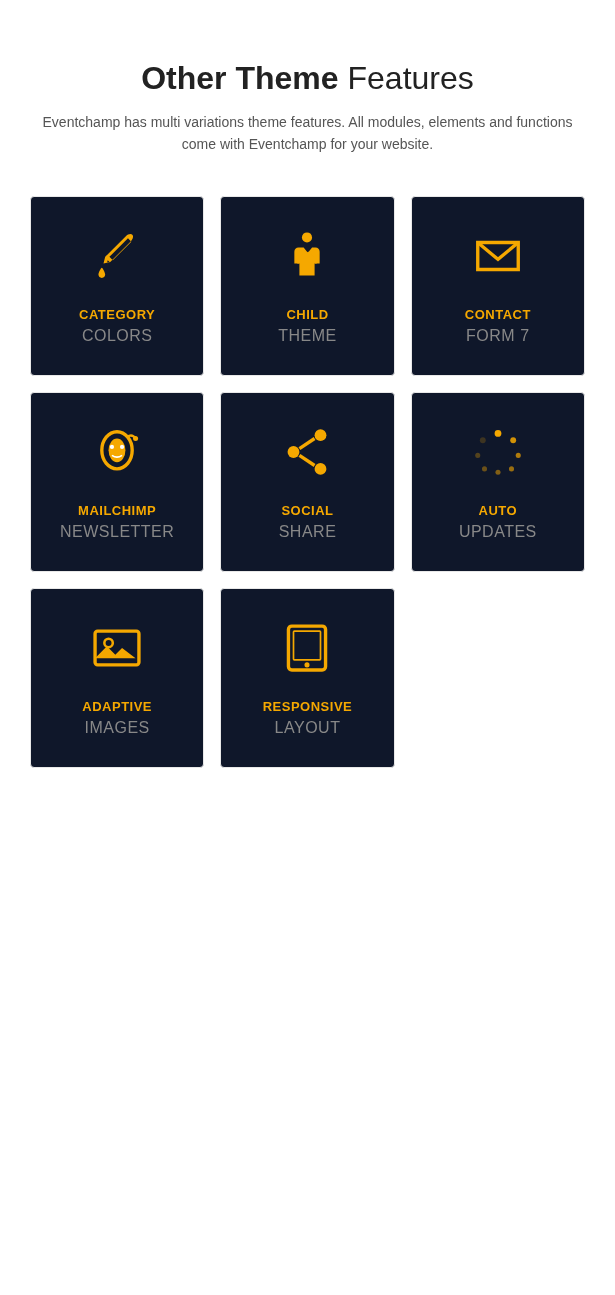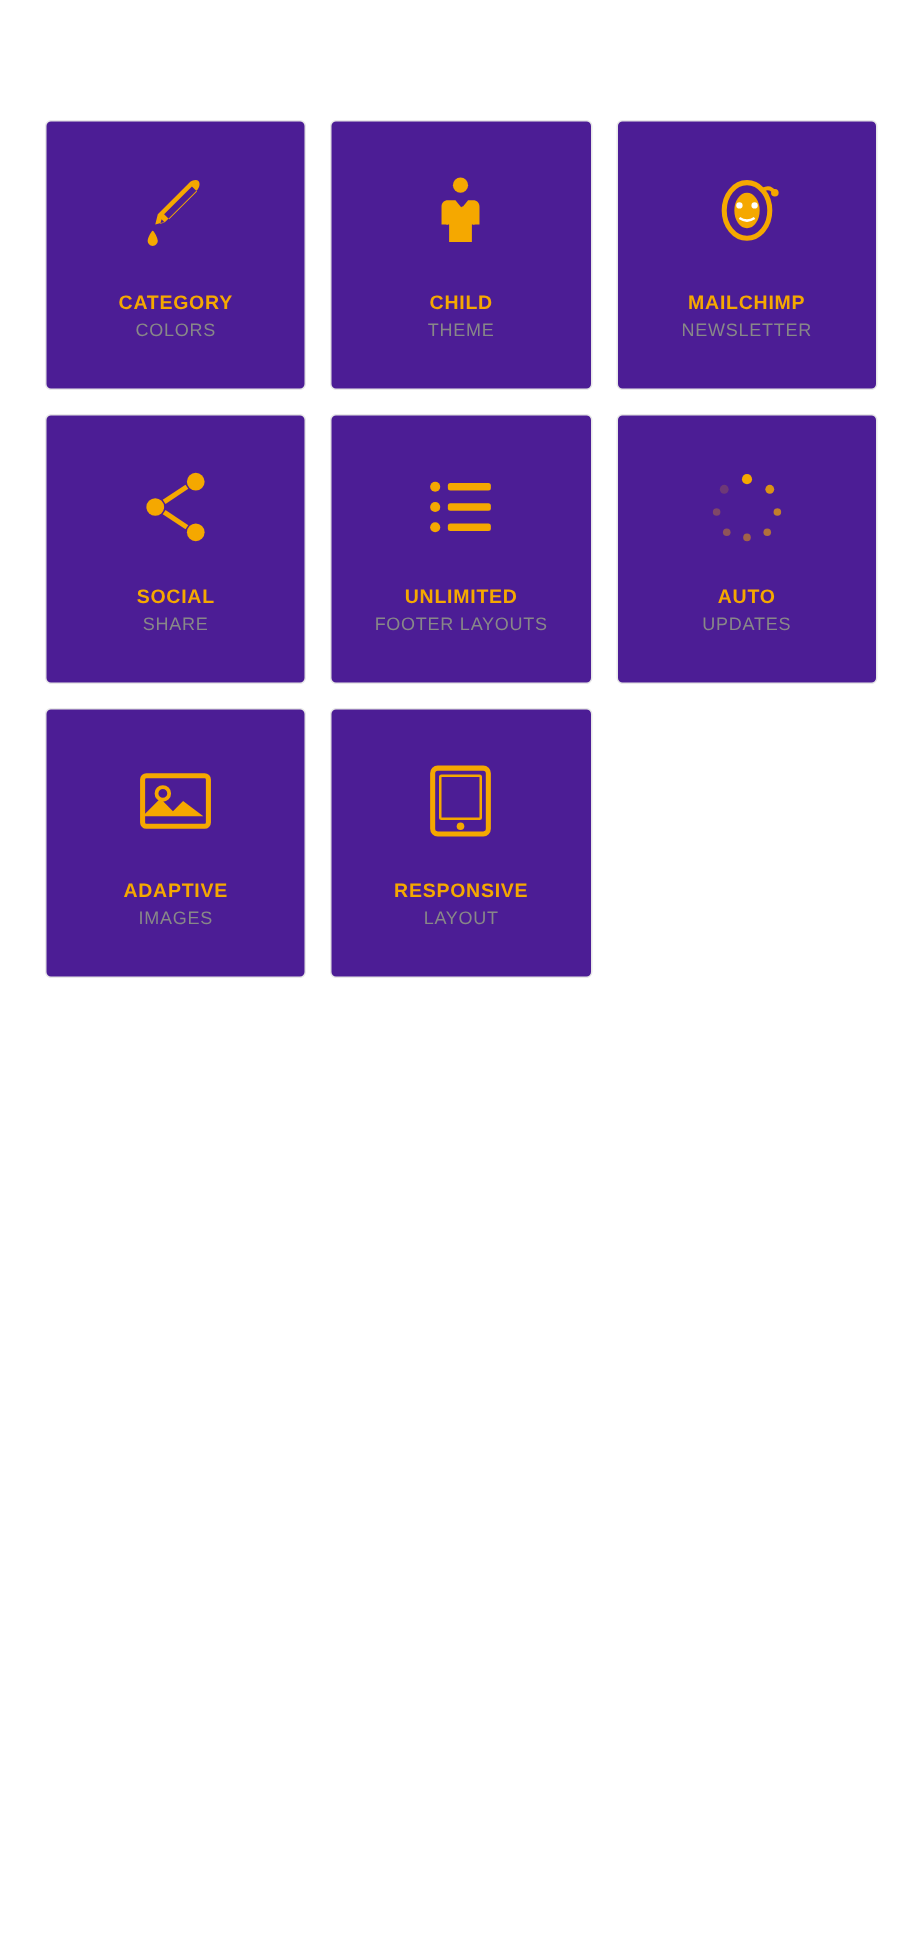--- a/index.html
+++ b/index.html
@@ -36,21 +36,21 @@
     }
     .grid {
       display: grid;
       grid-template-columns: repeat(3, 1fr);
       gap: 16px;
       margin-top: 20px;
     }
     .card {
       border: 1px solid #e8e8e8;
       border-radius: 4px;
-      background: #4c1d95;
+      background: #0f172a;
       display: flex;
       flex-direction: column;
       align-items: center;
       justify-content: center;
       padding: 30px 16px 26px;
       text-align: center;
       min-height: 180px;
     }
     .card-icon {
       font-size: 52px;
@@ -60,39 +60,45 @@
     }
     .card-title {
       font-size: 13px;
       font-weight: 800;
       color: #f5a800;
       letter-spacing: 0.5px;
       text-transform: uppercase;
       line-height: 1.3;
     }
     .card-subtitle {
-      font-size: 12px;
+      font-size: 16px;
       color: #888;
       letter-spacing: 0.5px;
       text-transform: uppercase;
       margin-top: 2px;
       line-height: 1.3;
     }
 
     
     .icon-svg {
       width: 54px;
       height: 54px;
       fill: #f5a800;
     }
   </style>
 </head>
 <body>
 
 <div class="page-wrapper">
+  <div class="header">
+    <h1>
+      <strong>Other Theme</strong><span> Features</span>
+    </h1>
+    <p>Eventchamp has multi variations theme features. All modules, elements and functions come with Eventchamp for your website.</p>
+  </div>
 
   <div class="grid">
 
     <div class="card">
       <div class="card-icon">
         <svg class="icon-svg" viewBox="0 0 64 64" xmlns="http://www.w3.org/2000/svg">
           <path d="M48 6c-2 0-4 1-5.5 2.5L18 33l-2 8 8-2 24.5-24.5C50 13 51 11 51 9c0-1.7-1.3-3-3-3zm-3 5l4 4-22 22-4-4 22-22zm-24 26l2.5 2.5-3.5 1 1-3.5zM10 54c0 2.2 1.8 4 4 4s4-1.8 4-4-3-8-4-8-4 5.8-4 8z"></path>
         </svg>
       </div>
       <div class="card-title">CATEGORY</div>
@@ -106,20 +112,30 @@
           <circle cx="32" cy="10" r="6"></circle>
           <path d="M22 22c-3 0-5 2-5 5v14h6v14h18V41h6V27c0-3-2-5-5-5h-4l-5 6-5-6h-6z"></path>
           <line x1="32" y1="28" x2="20" y2="40" stroke="#f5a800" stroke-width="4"></line>
           <line x1="32" y1="28" x2="44" y2="40" stroke="#f5a800" stroke-width="4"></line>
         </svg>
       </div>
       <div class="card-title">CHILD</div>
       <div class="card-subtitle">THEME</div>
     </div>
 
+    <div class="card">
+      <div class="card-icon">
+        <svg class="icon-svg" viewBox="0 0 64 64" xmlns="http://www.w3.org/2000/svg">
+          <path d="M8 16h48v32H8z" fill="none" stroke="#f5a800" stroke-width="4"></path>
+          <path d="M8 16l24 20 24-20" fill="none" stroke="#f5a800" stroke-width="4"></path>
+        </svg>
+      </div>
+      <div class="card-title">CONTACT</div>
+      <div class="card-subtitle">FORM 7</div>
+    </div>
 
     <div class="card">
       <div class="card-icon">
         <svg class="icon-svg" viewBox="0 0 64 64" xmlns="http://www.w3.org/2000/svg">
           <ellipse cx="32" cy="30" rx="18" ry="22" fill="none" stroke="#f5a800" stroke-width="4"></ellipse>
           <ellipse cx="32" cy="30" rx="10" ry="14" fill="#f5a800"></ellipse>
           <circle cx="26" cy="26" r="2.5" fill="white"></circle>
           <circle cx="38" cy="26" r="2.5" fill="white"></circle>
           <path d="M26 36 q6 4 12 0" fill="none" stroke="white" stroke-width="2"></path>
           <path d="M44 14 q6-4 10 2" fill="none" stroke="#f5a800" stroke-width="3"></path>
@@ -139,34 +155,20 @@
           <line x1="23" y1="28" x2="41" y2="16" stroke="#f5a800" stroke-width="4"></line>
           <line x1="23" y1="36" x2="41" y2="48" stroke="#f5a800" stroke-width="4"></line>
         </svg>
       </div>
       <div class="card-title">SOCIAL</div>
       <div class="card-subtitle">SHARE</div>
     </div>
 
 
 
-    <div class="card">
-      <div class="card-icon">
-        <svg class="icon-svg" viewBox="0 0 64 64" xmlns="http://www.w3.org/2000/svg">
-          <circle cx="12" cy="16" r="4"></circle>
-          <rect x="22" y="13" width="34" height="6" rx="2"></rect>
-          <circle cx="12" cy="32" r="4"></circle>
-          <rect x="22" y="29" width="34" height="6" rx="2"></rect>
-          <circle cx="12" cy="48" r="4"></circle>
-          <rect x="22" y="45" width="34" height="6" rx="2"></rect>
-        </svg>
-      </div>
-      <div class="card-title">UNLIMITED</div>
-      <div class="card-subtitle">FOOTER LAYOUTS</div>
-    </div>
 
     <div class="card">
       <div class="card-icon">
         <svg class="icon-svg" viewBox="0 0 64 64" xmlns="http://www.w3.org/2000/svg">
           <circle cx="32" cy="10" r="4"></circle>
           <circle cx="50" cy="18" r="3.5" opacity="0.85"></circle>
           <circle cx="56" cy="36" r="3" opacity="0.7"></circle>
           <circle cx="48" cy="52" r="3" opacity="0.6"></circle>
           <circle cx="32" cy="56" r="3" opacity="0.5"></circle>
           <circle cx="16" cy="52" r="3" opacity="0.4"></circle>

